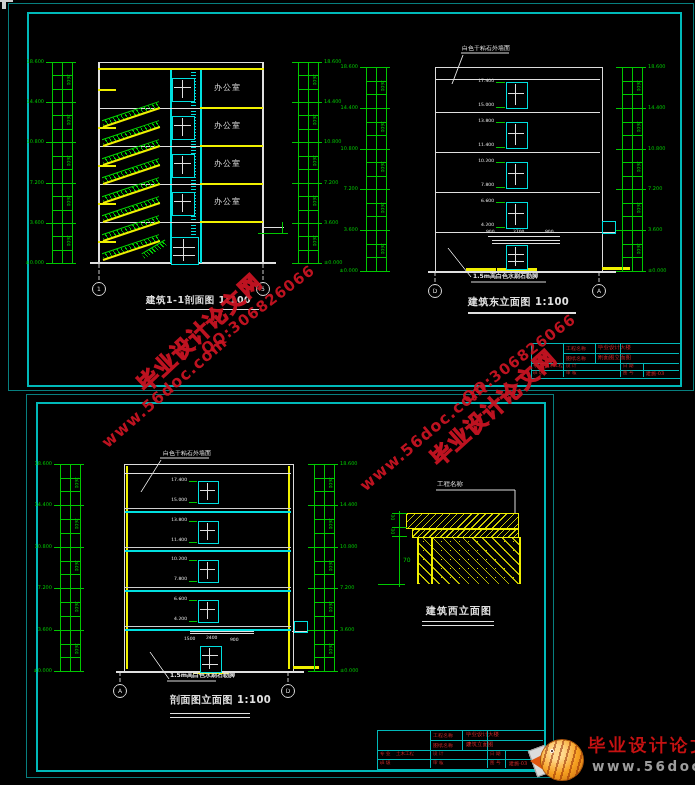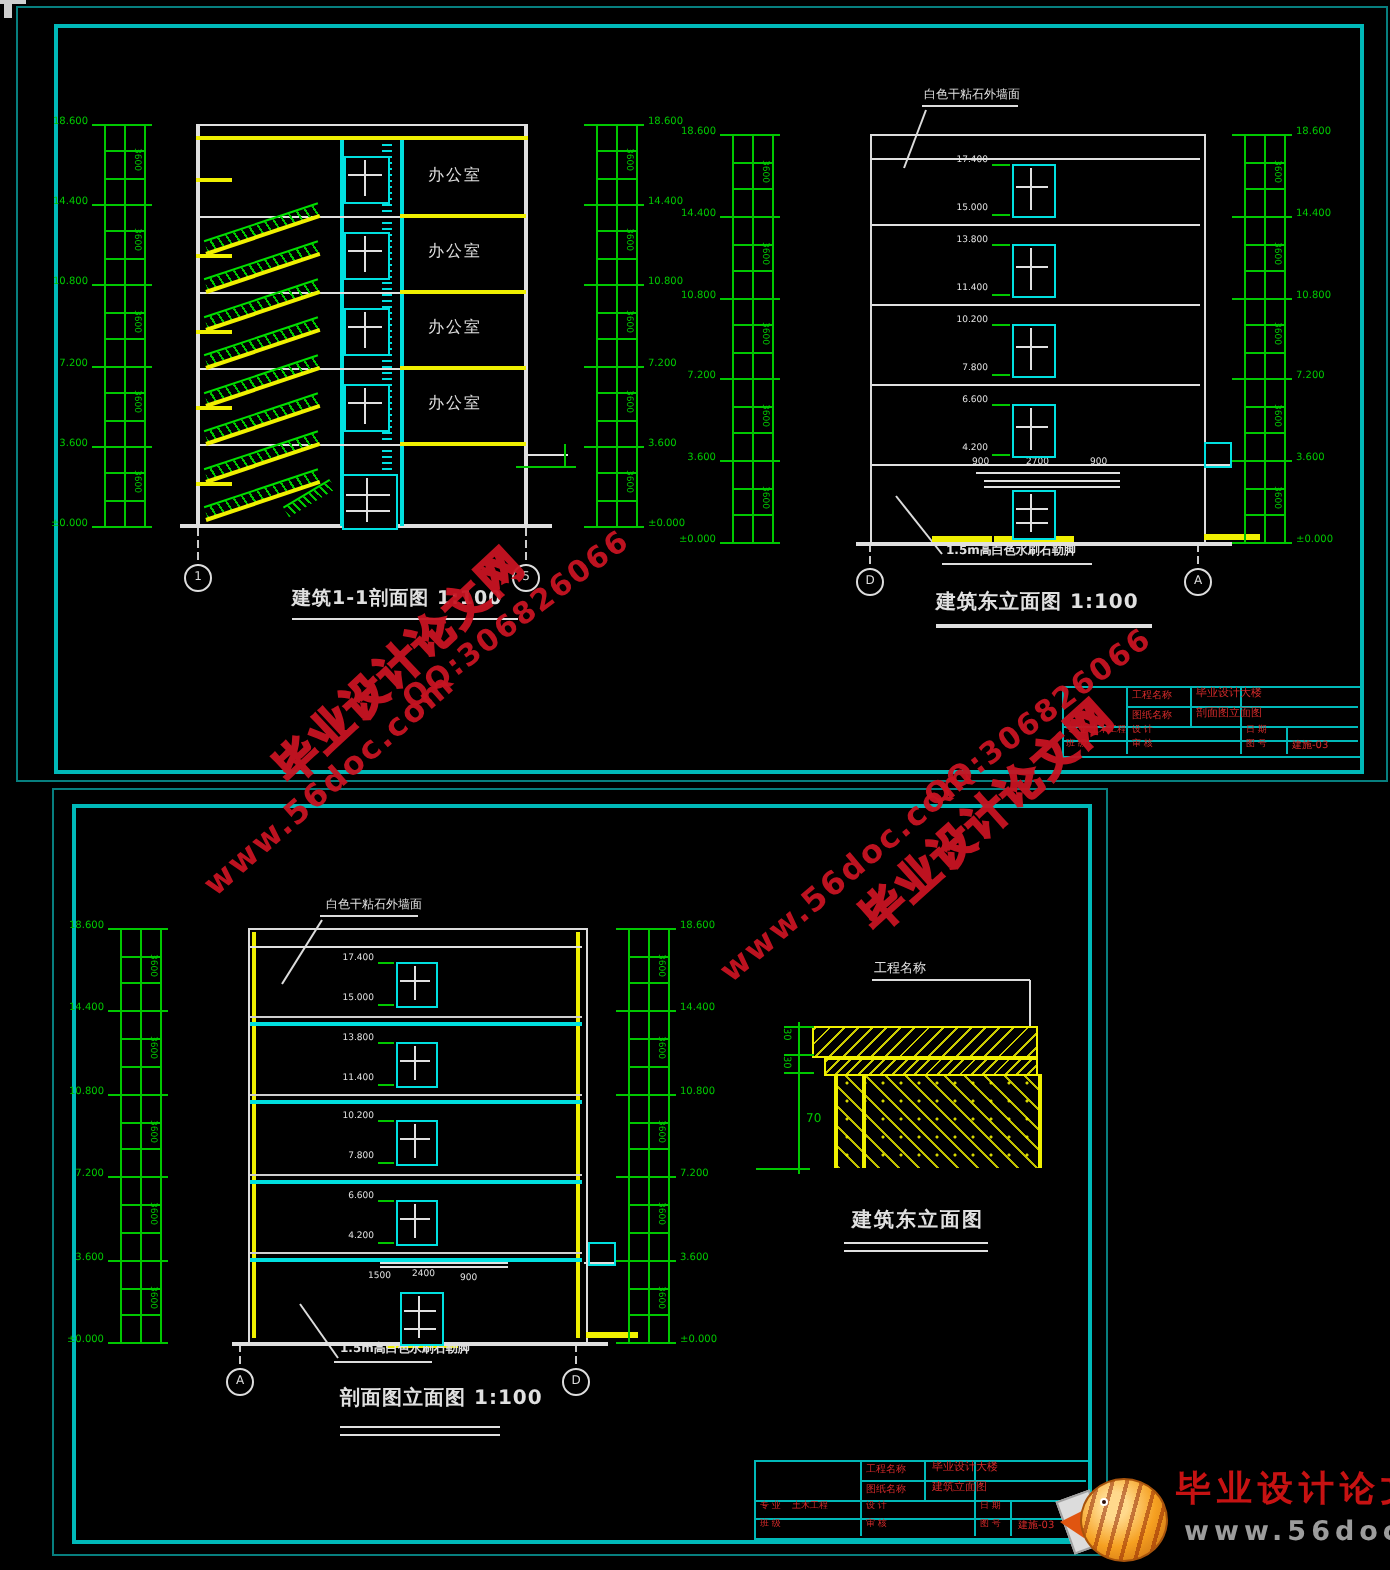--- a/index.html
+++ b/index.html
@@ -166,21 +166,21 @@
     <div class="ln" style="left:431px;top:537px;width:2px;height:47px;background:#f0f000"></div>
     <div class="ln" style="left:399px;top:511px;width:1px;height:76px;background:#00c800"></div>
     <div class="ln" style="left:392px;top:513px;width:15px;height:1px;background:#00c800"></div>
     <div class="ln" style="left:392px;top:527px;width:15px;height:1px;background:#00c800"></div>
     <div class="ln" style="left:392px;top:536px;width:15px;height:1px;background:#00c800"></div>
     <div class="ln" style="left:378px;top:584px;width:27px;height:1px;background:#00c800"></div>
     <span class="t" style="left:390px;top:514px;font-size:5px;color:#00c800;writing-mode:vertical-rl">30</span>
     <span class="t" style="left:390px;top:528px;font-size:5px;color:#00c800;writing-mode:vertical-rl">30</span>
     <span class="t" style="left:403px;top:557px;font-size:6px;color:#00c800">70</span>
     <span class="t" style="left:437px;top:481px;font-size:6.5px">工程名称</span>
-    <span class="t" style="left:426px;top:606px;font-size:10px;font-weight:bold;letter-spacing:1px">建筑东立面图</span>
+    <span class="t" style="left:426px;top:606px;font-size:10px;font-weight:bold;letter-spacing:1px">建筑西立面图</span>
     <div class="ln" style="left:422px;top:621px;width:72px;height:1px"></div>
     <div class="ln" style="left:422px;top:625px;width:72px;height:1px"></div>
   </div>
 
   <div class="abs" id="tblock2" style="inset:0">
     <div class="abs" style="left:377px;top:730px;width:166px;height:38px;border:1px solid #00b9b9"></div>
     <div class="ln" style="left:430px;top:730px;width:1px;height:38px;background:#00b9b9"></div>
     <div class="ln" style="left:487px;top:730px;width:1px;height:38px;background:#00b9b9"></div>
     <div class="ln" style="left:462px;top:730px;width:1px;height:20px;background:#00b9b9"></div>
     <div class="ln" style="left:505px;top:750px;width:1px;height:18px;background:#00b9b9"></div>

